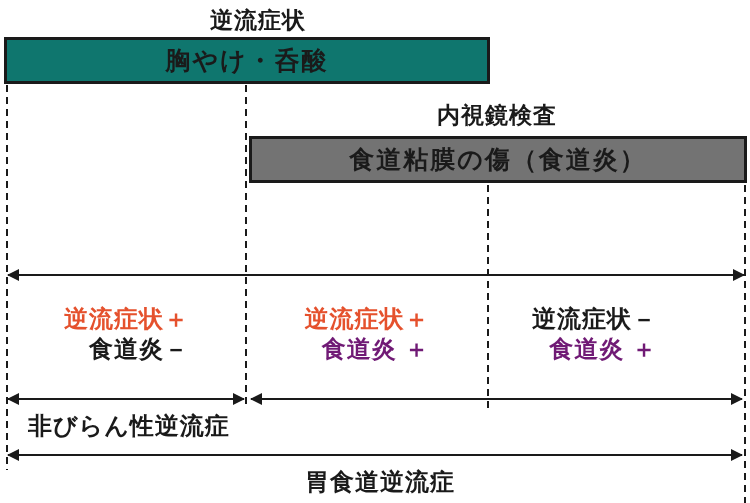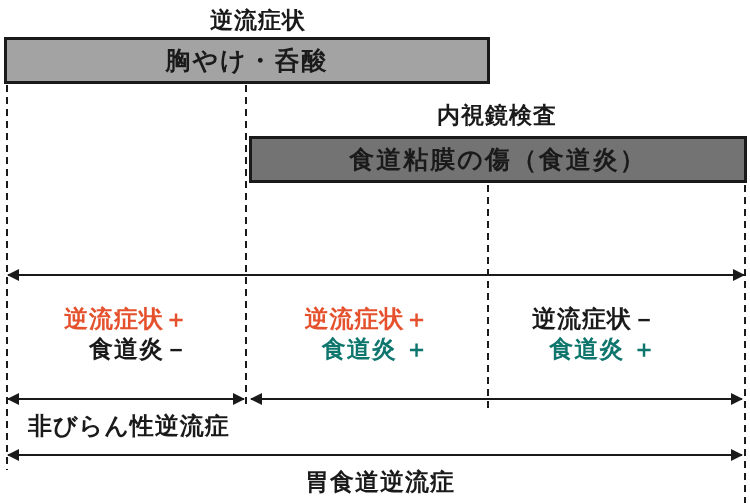--- a/index.html
+++ b/index.html
@@ -27,21 +27,21 @@
 
   
   .bar {
     box-sizing:border-box;
     border:3px solid #1a1a1a;
     display:flex; align-items:center; justify-content:center;
     font-size:25px;
     letter-spacing:2px;
     white-space:nowrap;
   }
-  .bar-orange { background:#a3a3a3; }
+  .bar-orange { background:#0f766e; }
   .bar-pink   { background:#737373; }
 
   
   .vdash {
     width:2px;
     background:repeating-linear-gradient(to bottom, #1a1a1a 0 7px, transparent 7px 12px);
   }
 
   
   .harrow {
@@ -60,21 +60,21 @@
   
   .col {
     display:flex; justify-content:center;
     font-size:24px;
     line-height:30px;
     letter-spacing:1px;
     white-space:nowrap;
   }
   .col-inner { text-align:right; }
   .txt-vermilion { color:#e5512d; }
-  .txt-magenta   { color:#0f766e; }
+  .txt-magenta   { color:#701a75; }
   .txt-ink       { color:#1a1a1a; }
 
   
   .range-label {
     font-size:24px;
     letter-spacing:1px;
     white-space:nowrap;
   }
 </style>
 </head>

